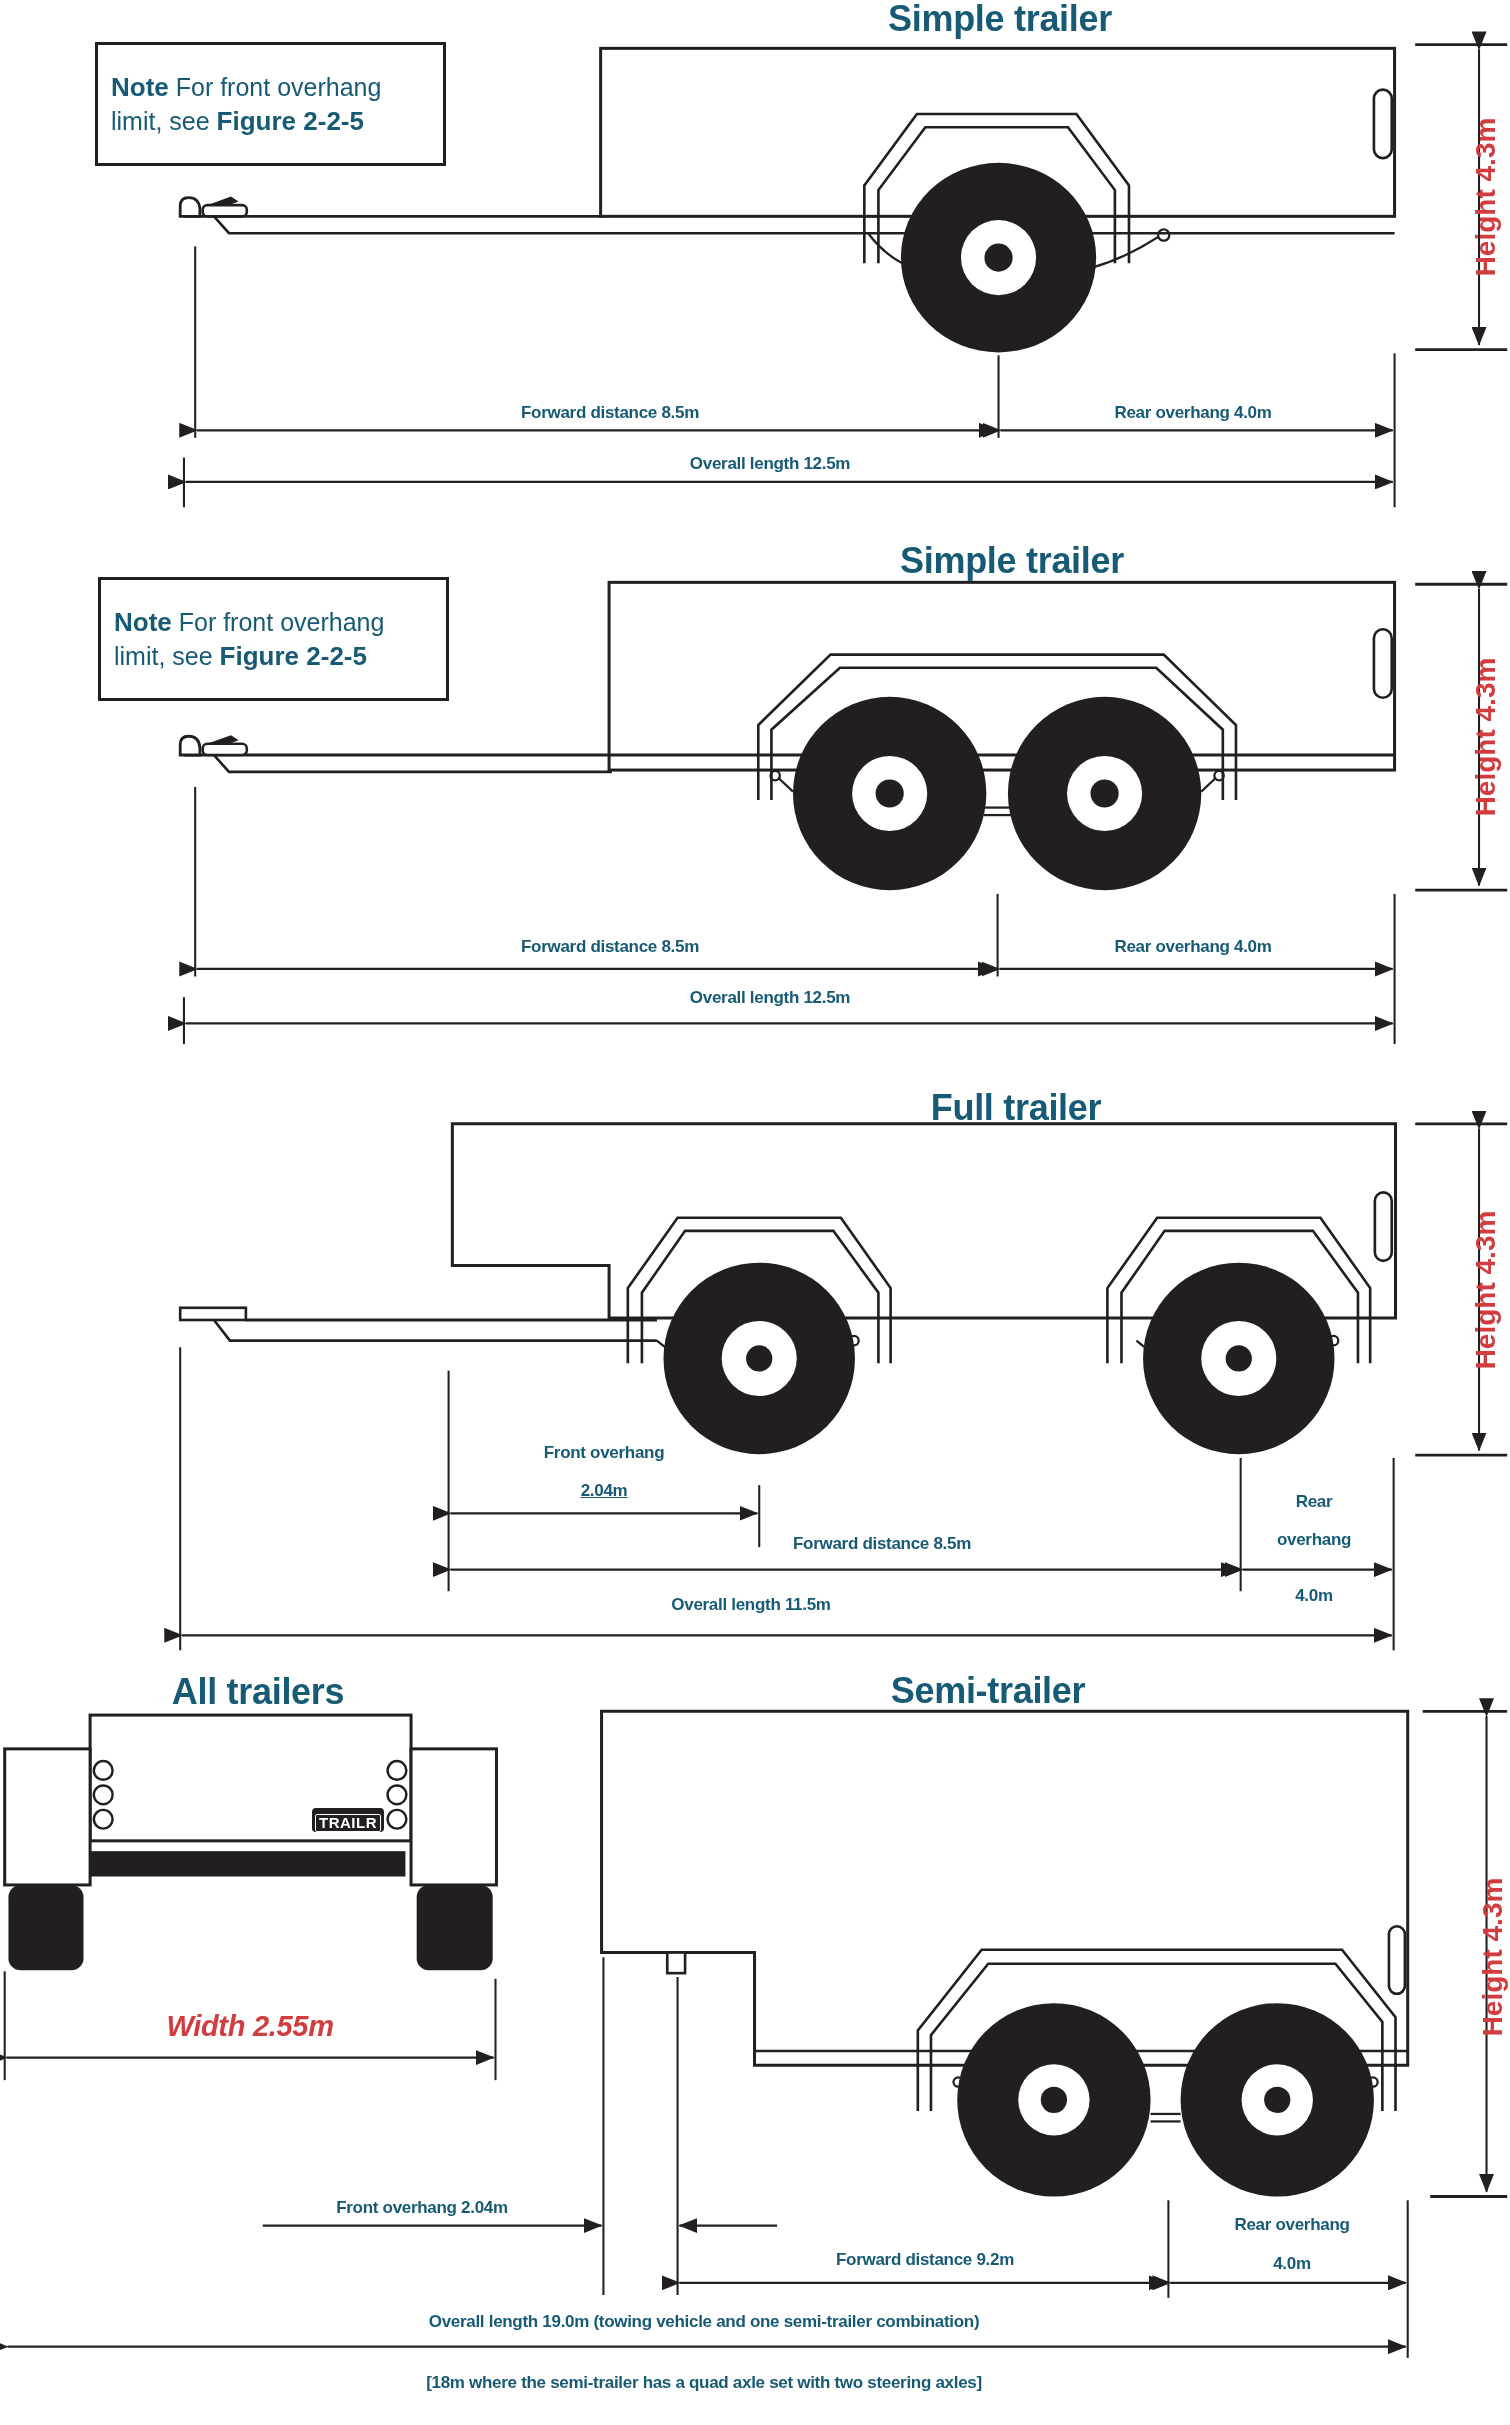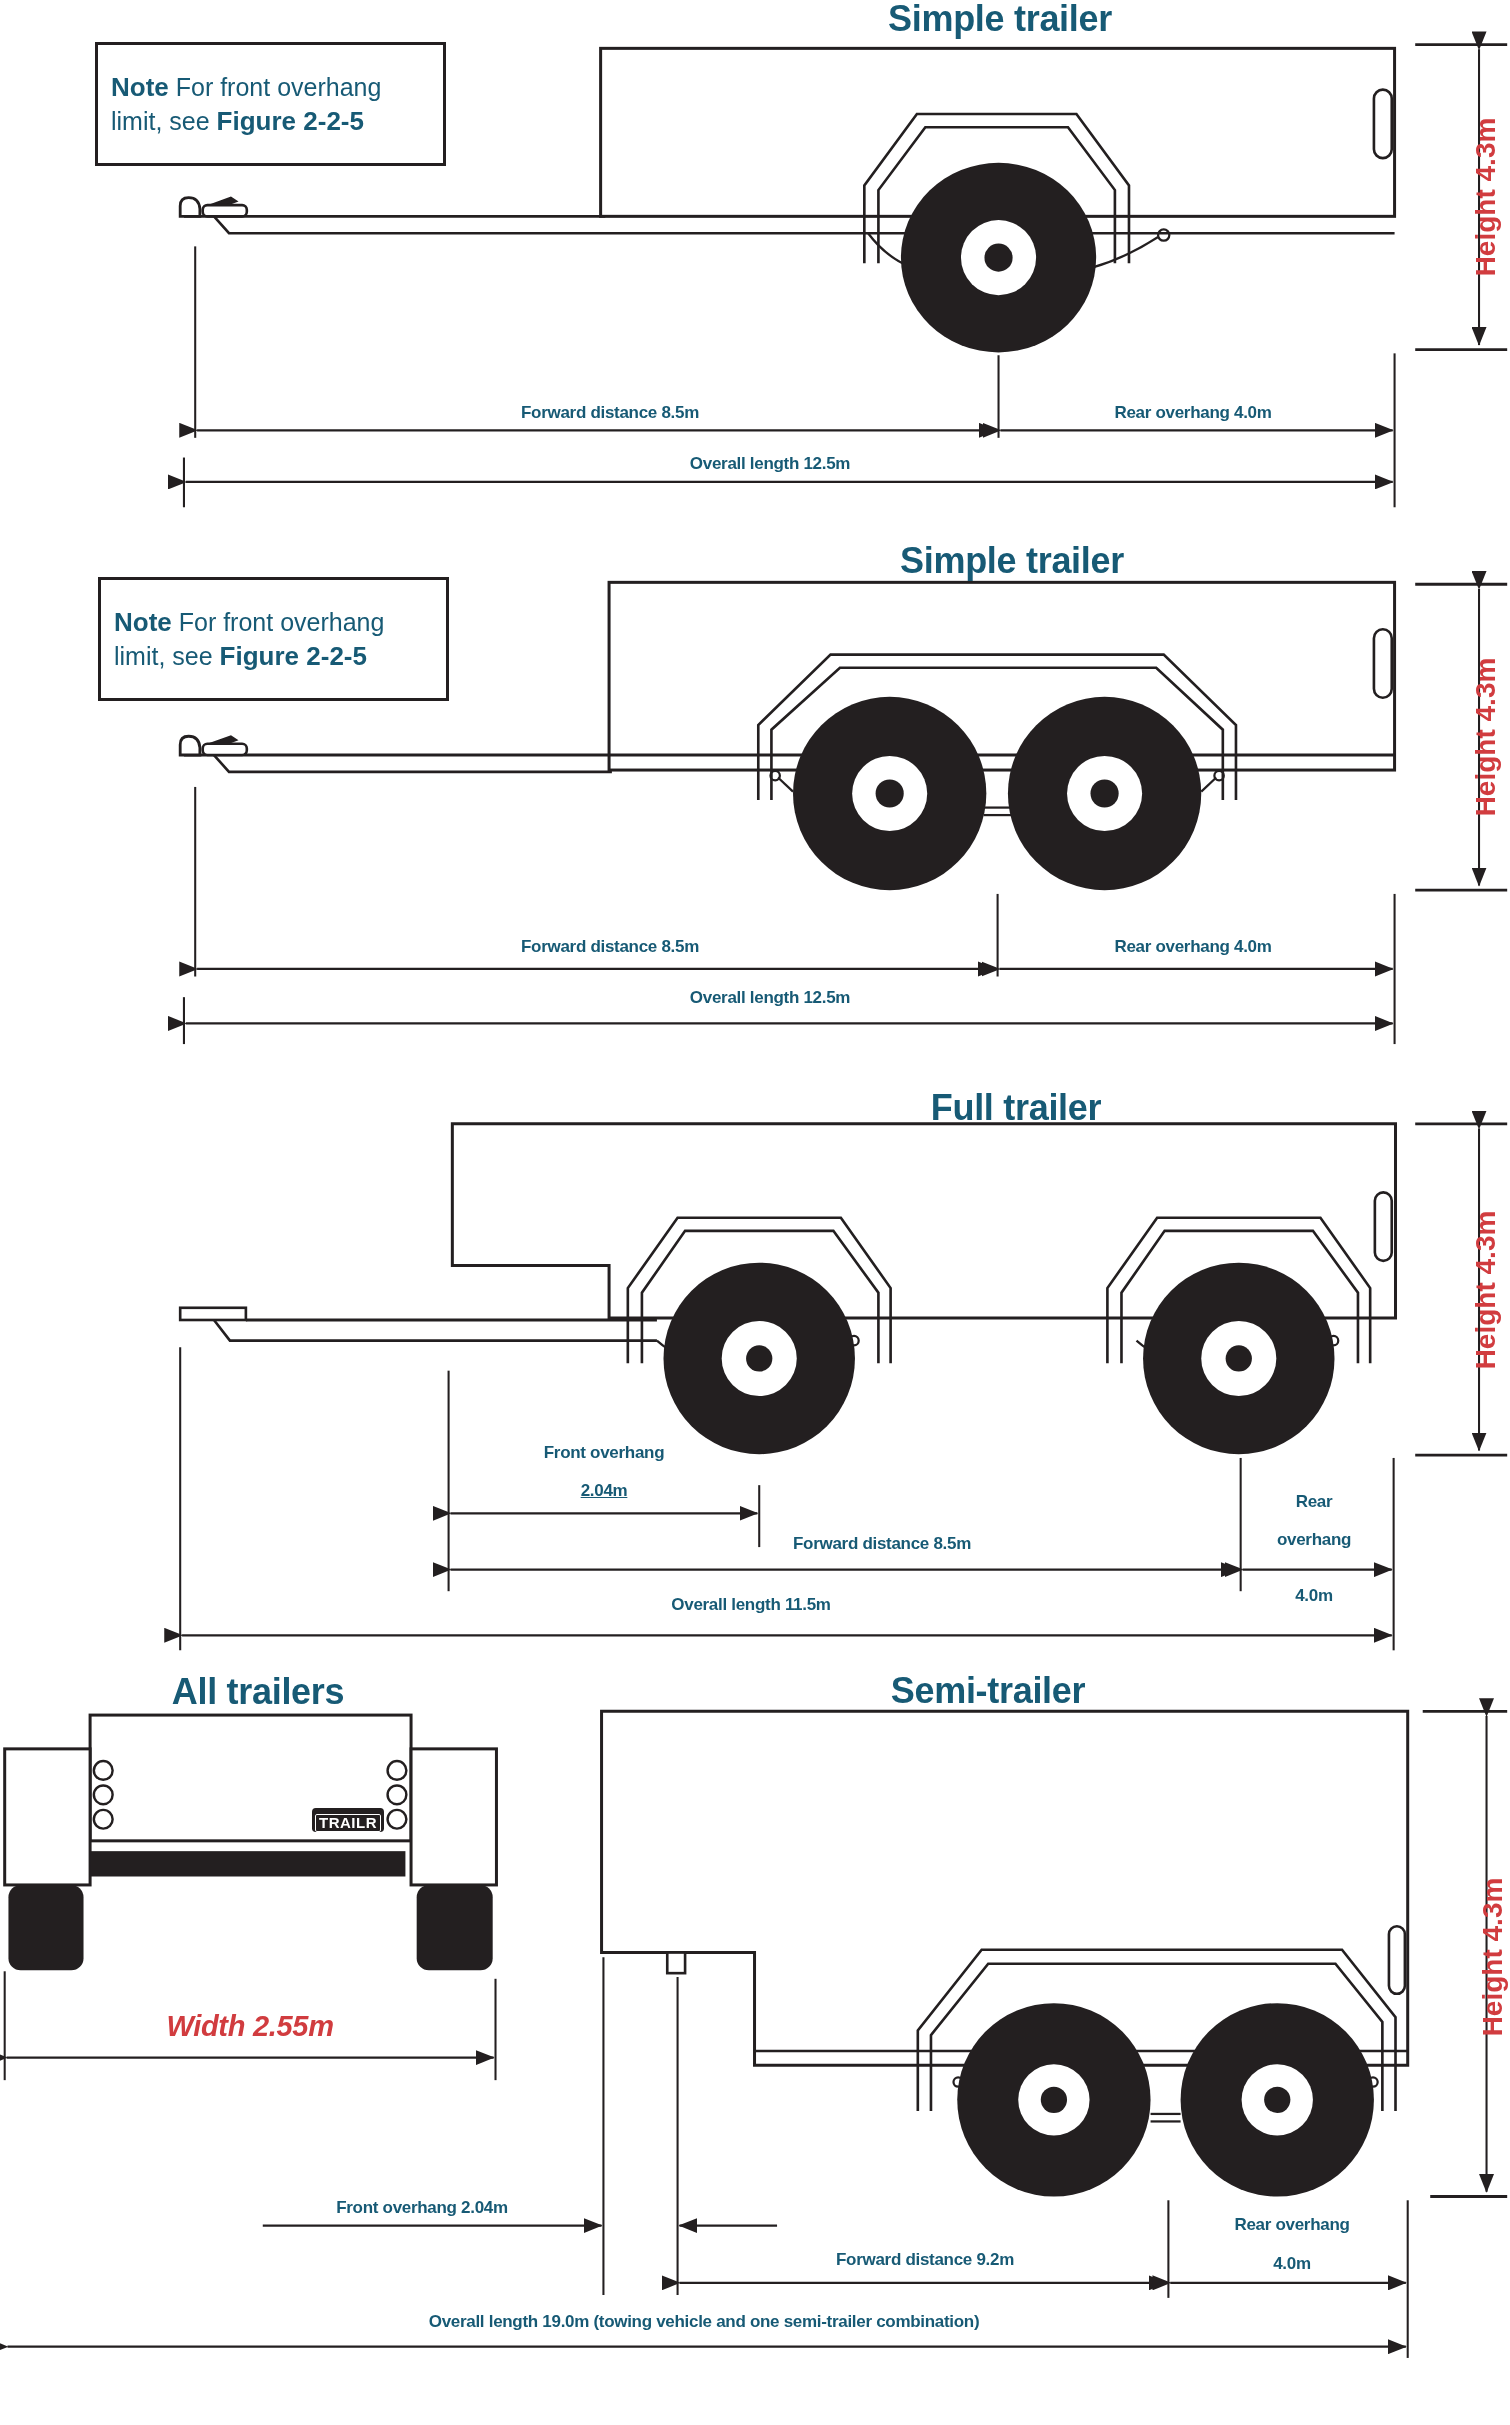--- a/index.html
+++ b/index.html
@@ -314,15 +314,16 @@
   <span class="plate-inner">TRAILR</span>
 </div>
 
 <div class="label title" style="left:988px;top:1691px;">Semi-trailer</div>
 <div class="vlabel" style="left:1493px;top:1957px;">Height 4.3m</div>
 <div class="label" style="left:422px;top:2208px;">Front overhang 2.04m</div>
 <div class="label" style="left:925px;top:2260px;">Forward distance 9.2m</div>
 <div class="label" style="left:1292px;top:2225px;">Rear overhang</div>
 <div class="label" style="left:1292px;top:2264px;">4.0m</div>
 <div class="label" style="left:704px;top:2322px;">Overall length 19.0m (towing vehicle and one semi-trailer combination)</div>
+<div class="label" style="left:704px;top:2383px;">[18m where the semi-trailer has a quad axle set with two steering axles]</div>
 
 </div>
 
 
 </body></html>

